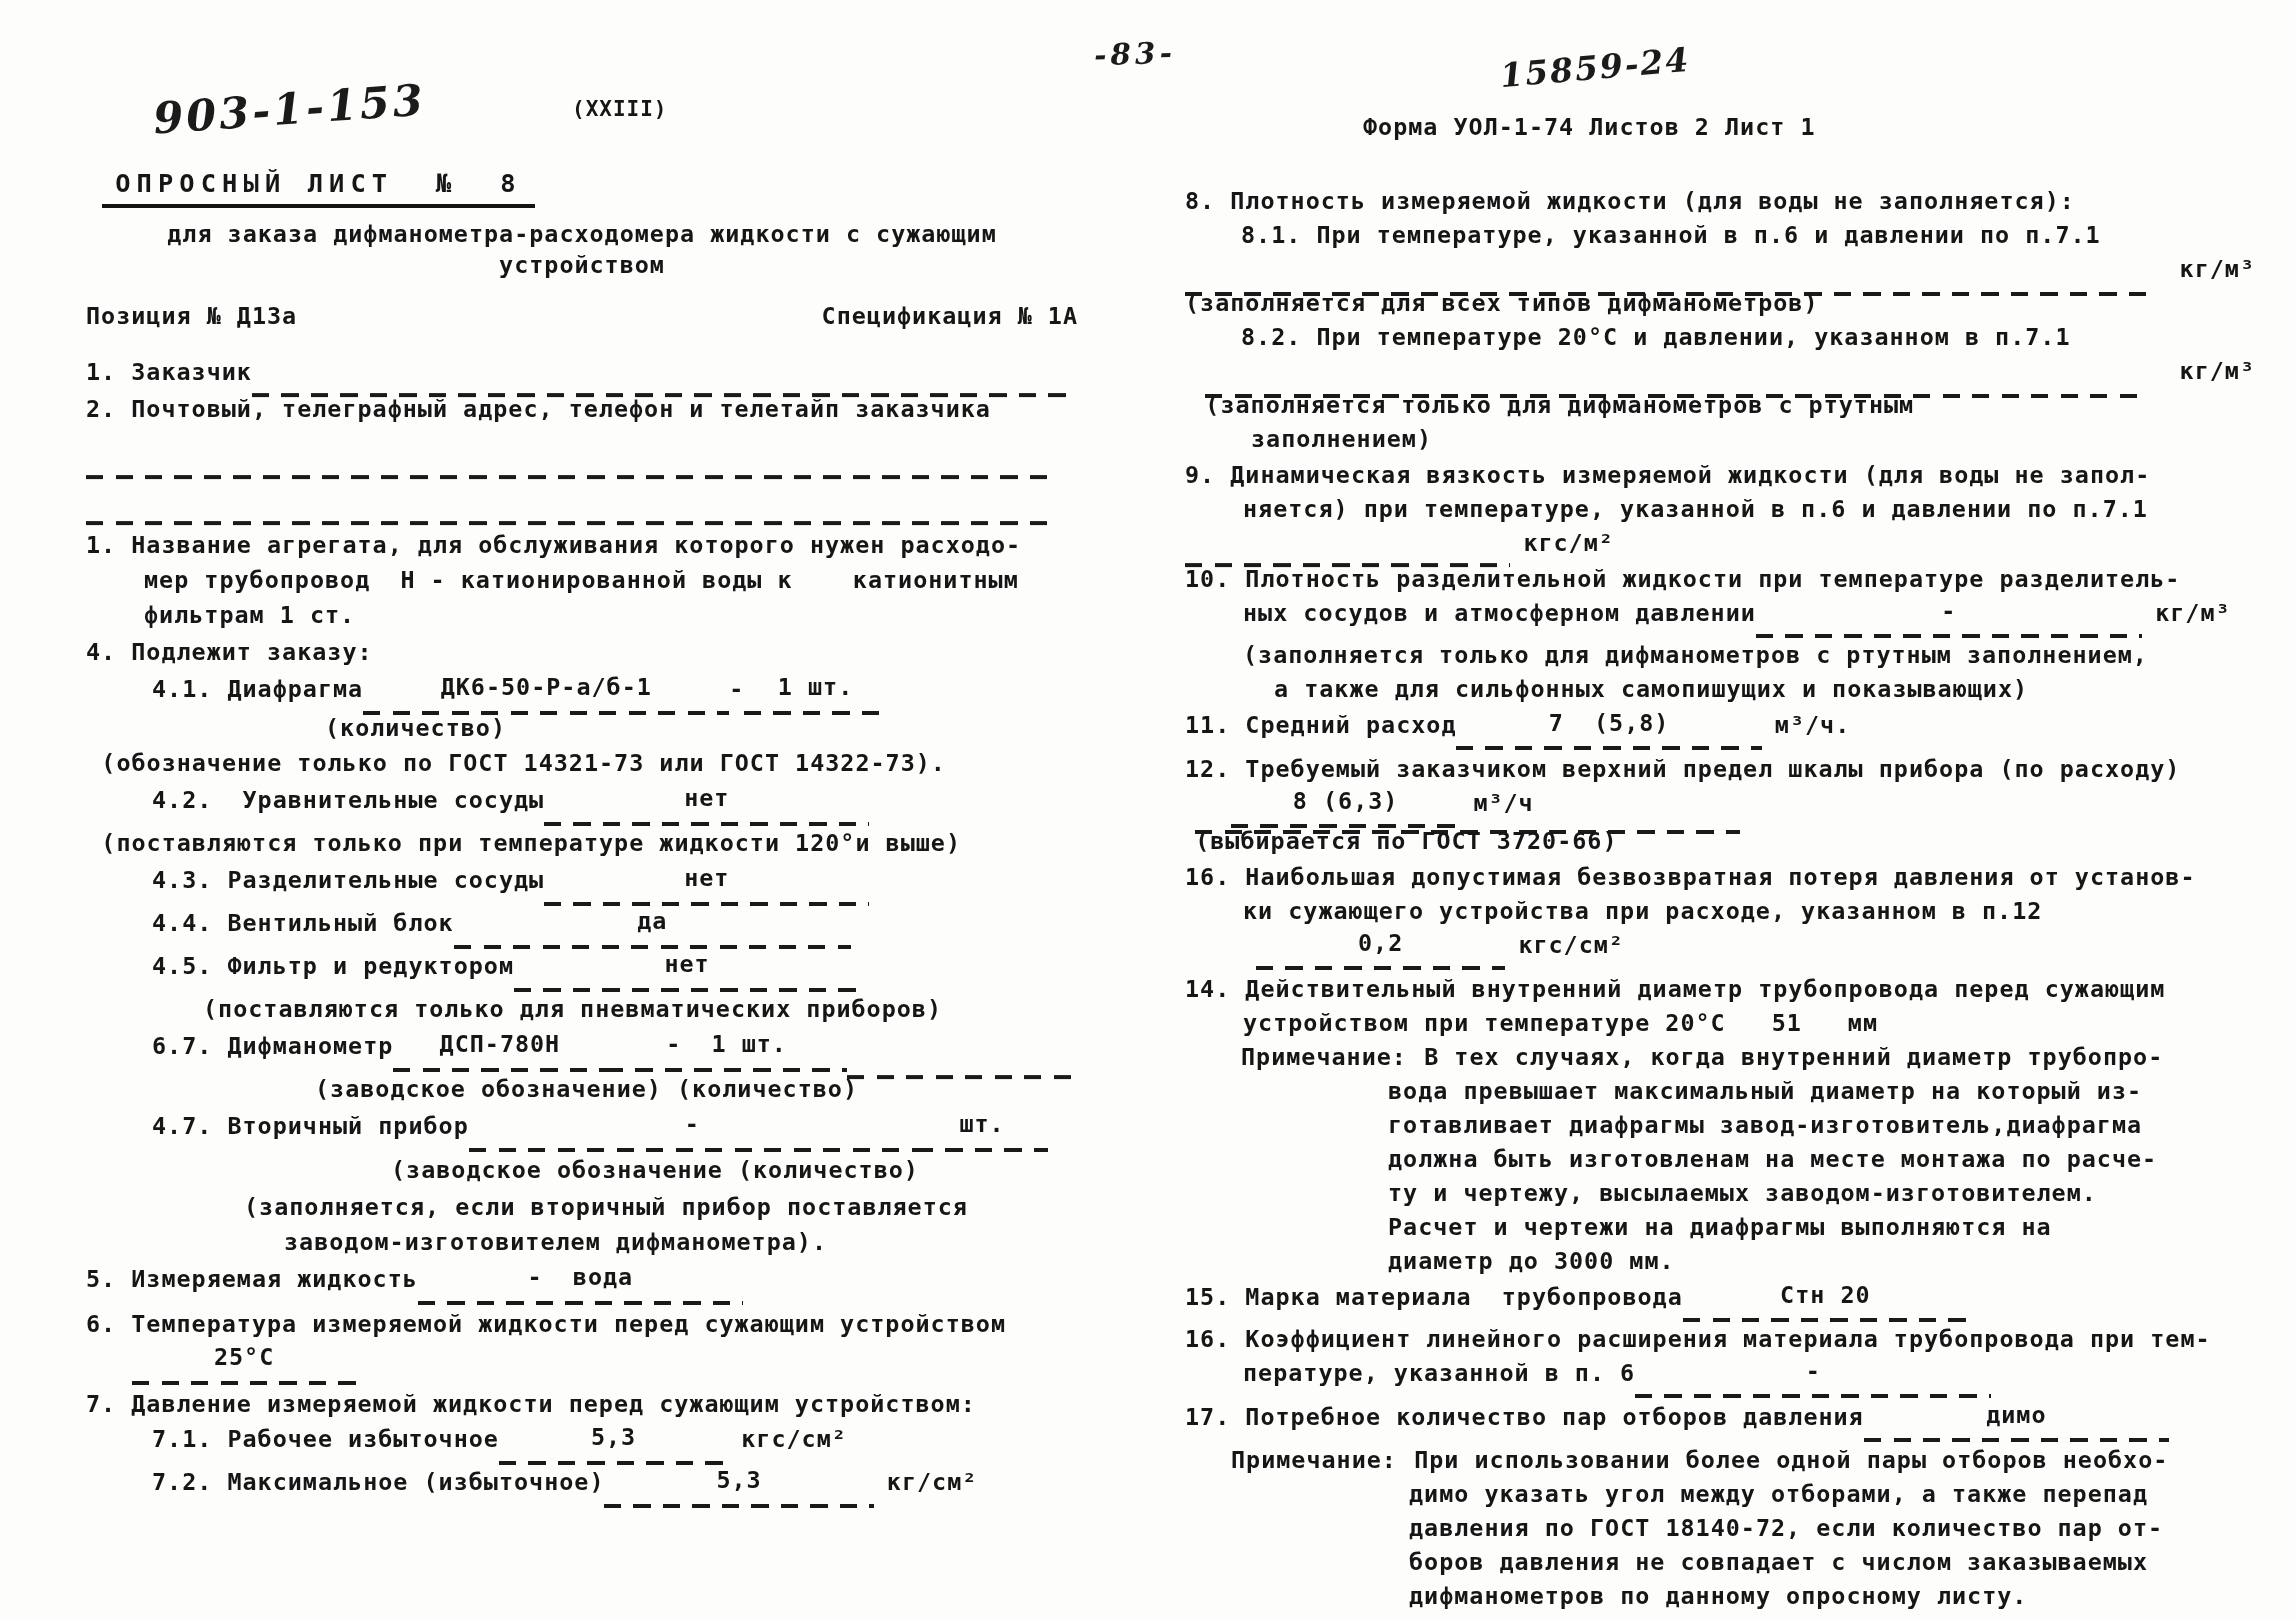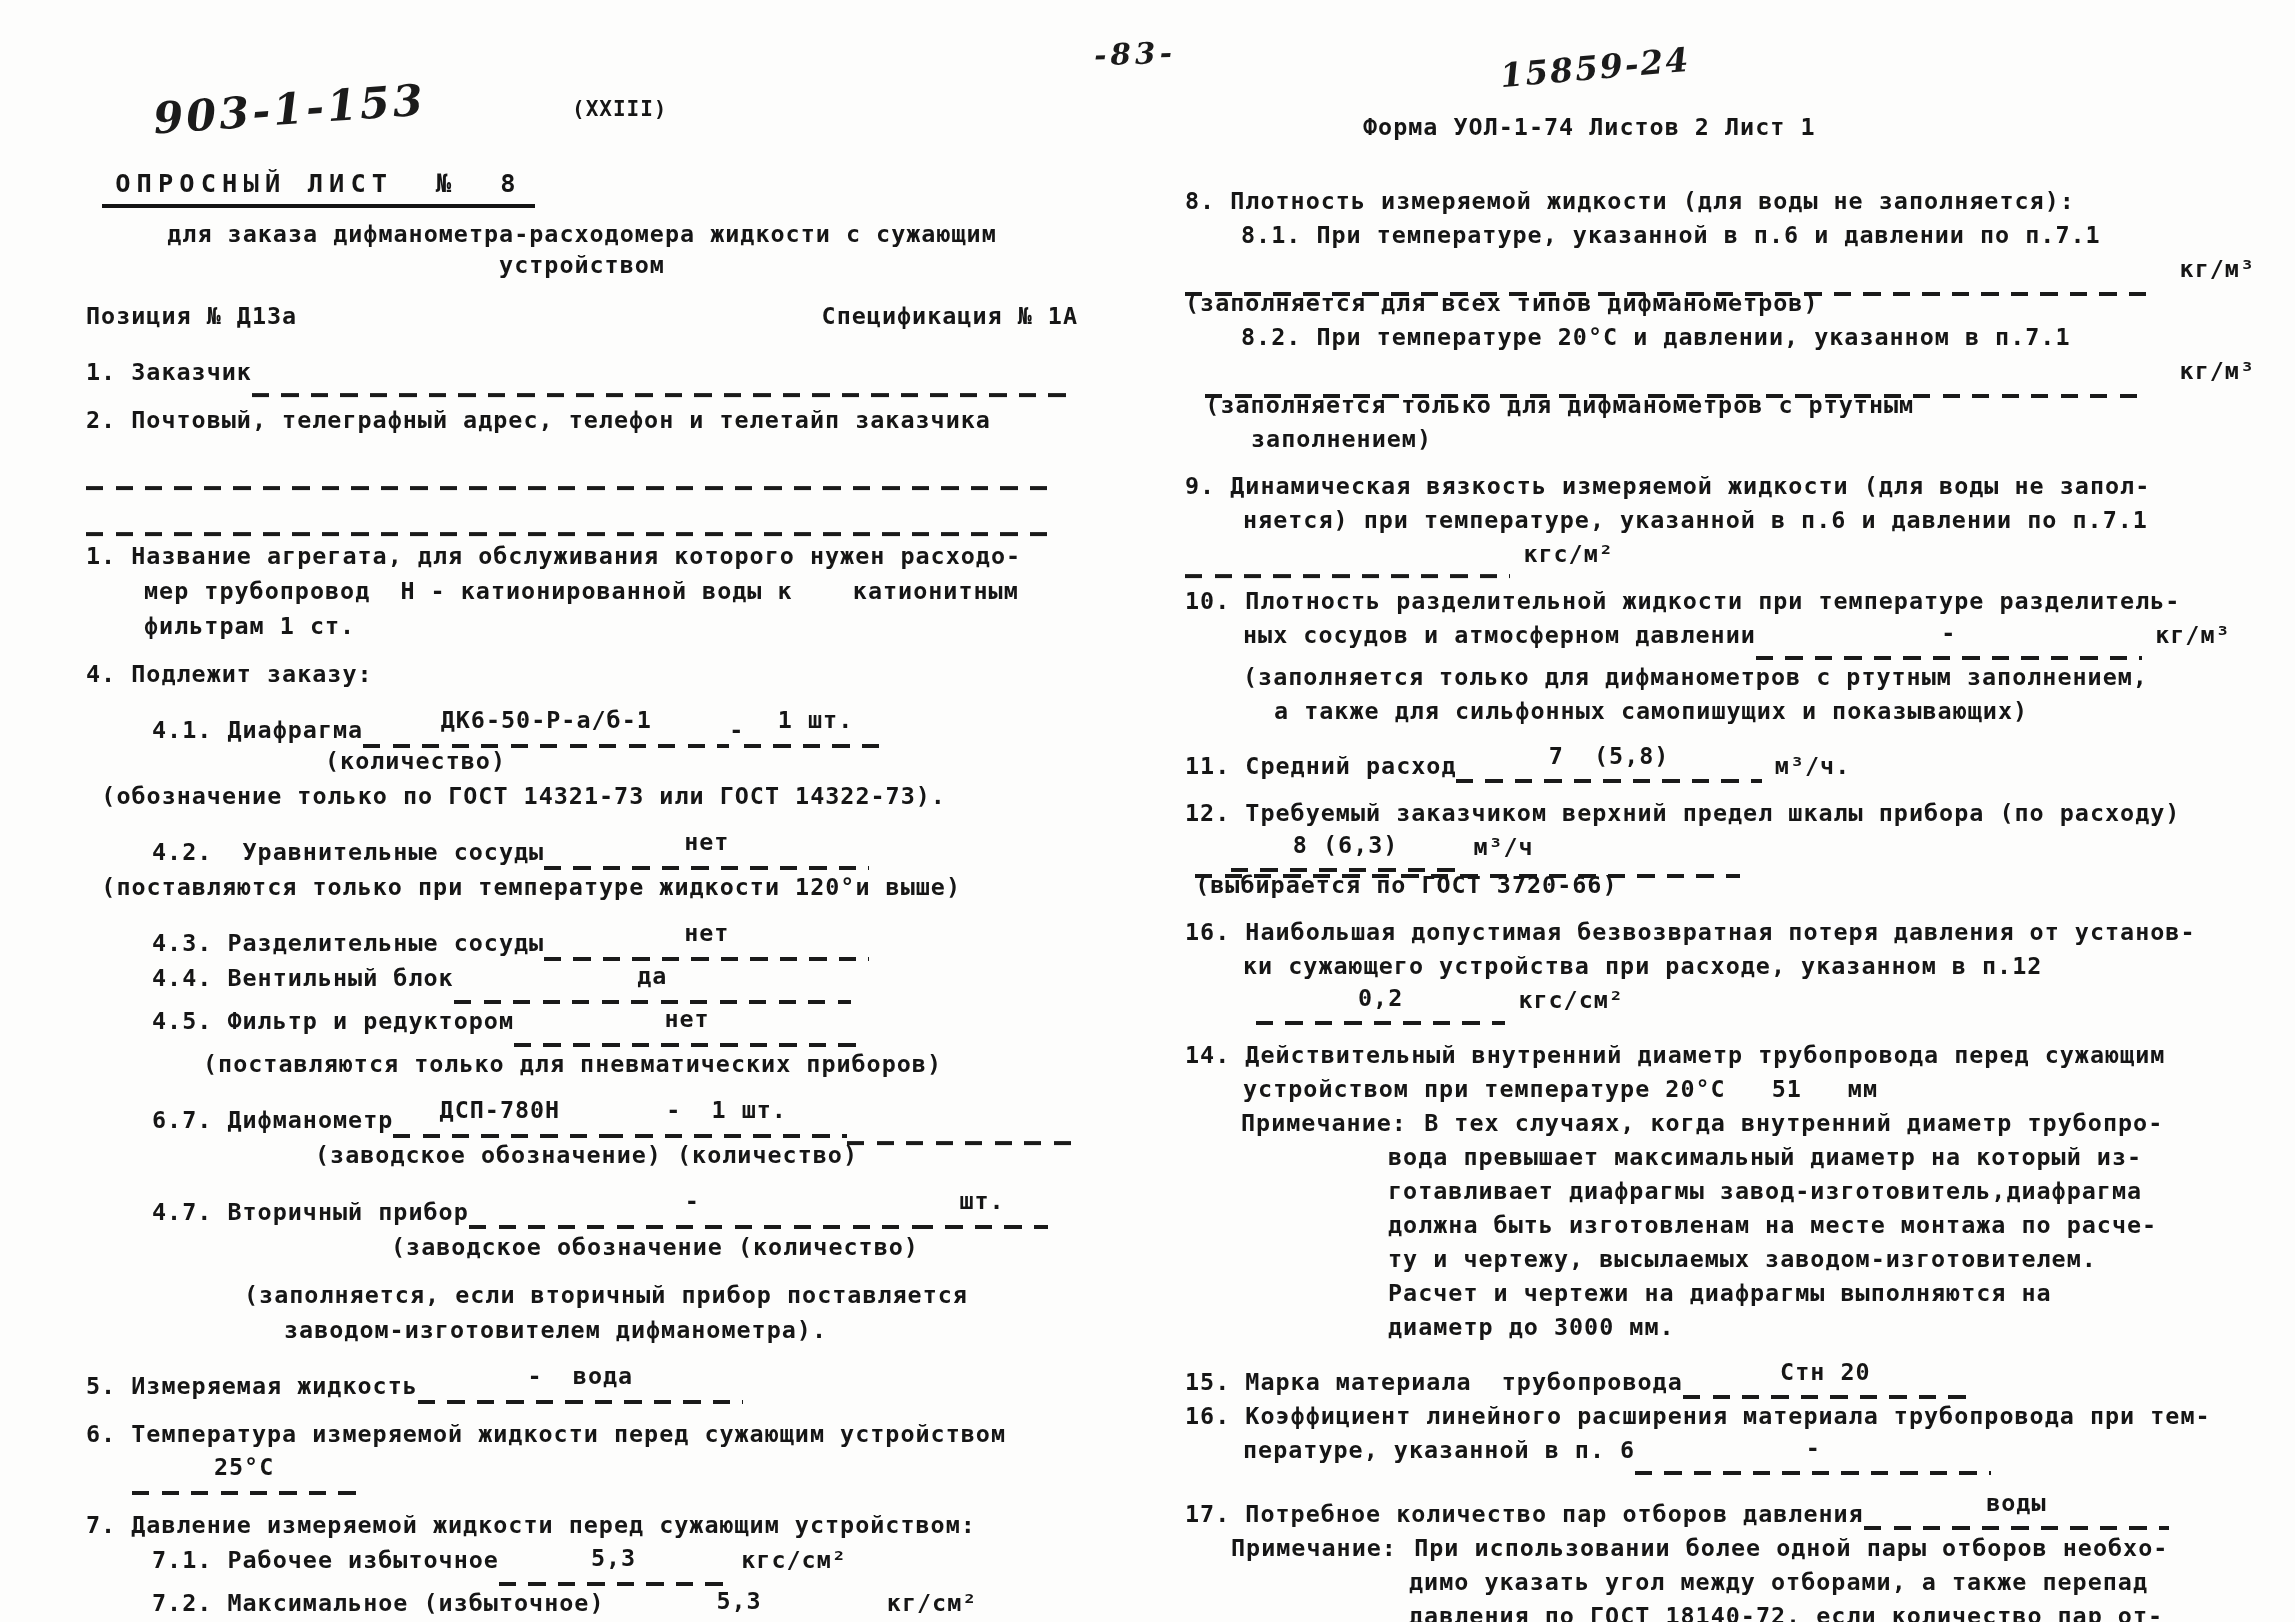--- a/index.html
+++ b/index.html
@@ -22,21 +22,21 @@
   .col{position:absolute;}
   .colL{left:86px;top:299px;width:992px;}
   .colR{left:1185px;top:184px;width:1106px;}
   .ln{display:flex;align-items:baseline;line-height:35px;min-height:35px;}
   .colR .ln{line-height:34px;min-height:34px;}
   .ln span{white-space:pre;font-size:23.4px;letter-spacing:1px;}
   .spread{justify-content:space-between;}
   .rightal{justify-content:flex-end;padding-right:36px;}
   .ind1{padding-left:58px;}
   .ind2{padding-left:66px;}
-  .mtS{margin-top:13px;align-items:flex-end;}
+  .mtS{margin-top:2px;}
   .mtM{margin-top:10.2px;}
   .mtL{margin-top:21.4px;}
   .tuck{margin-top:-4.1px;}
   
   .fill{display:inline-block;text-align:center;
         background:repeating-linear-gradient(90deg,#1a1a1a 0 17.3px,transparent 17.3px 29.5px) 0 100%/100% 4.1px no-repeat;
         padding:0 5.1px 8.1px 5.1px;}
   .fill.empty{height:12.2px;align-self:flex-end;transform:translateY(7.1px);}
   .fv{position:relative;top:-2px;}
   
@@ -311,21 +311,21 @@
     <div class="ln">
         <span>16. Коэффициент линейного расширения материала трубопровода при тем-</span>
       </div>
     <div class="ln ind1">
         <span>пературе, указанной в п. 6</span>
         <span class="fill" style="width:346px"><span class="fv">-</span></span>
       </div>
 
     <div class="ln mtS">
         <span>17. Потребное количество пар отборов давления</span>
-        <span class="fill" style="width:295px"><span class="fv">воды</span></span>
+        <span class="fill" style="width:295px"><span class="fv">димо</span></span>
       </div>
     <div class="ln" style="padding-left:46px">
         <span>Примечание:</span>
         <span style="padding-left:17.3px">При использовании более одной пары отборов необхо-</span>
       </div>
     <div class="ln" style="padding-left:224px">
         <span>димо указать угол между отборами, а также перепад</span>
       </div>
     <div class="ln" style="padding-left:224px">
         <span>давления по ГОСТ 18140-72, если количество пар от-</span>

